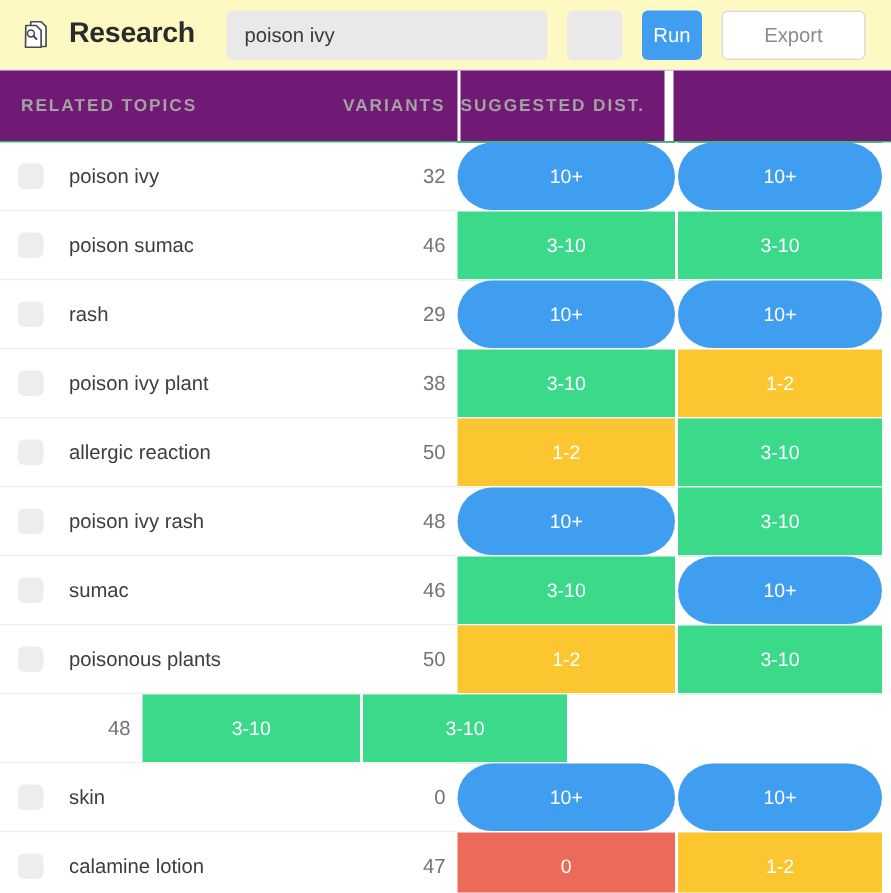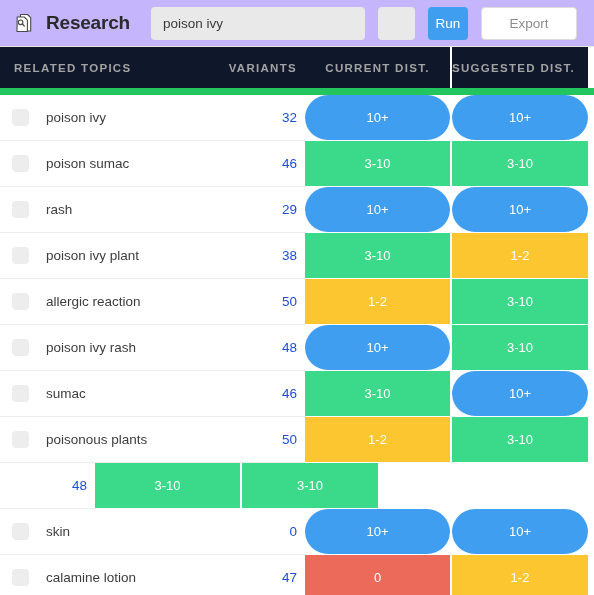--- a/index.html
+++ b/index.html
@@ -18,21 +18,21 @@
     color: #333333;
   }
 
   
   .toolbar {
     height: 47px;
     display: flex;
     align-items: center;
     padding: 0 10px 0 14px;
     border-bottom: 1px solid #e8e8e8;
-    background: #c4b5fd;
+    background: #fef9c3;
   }
   .brand {
     display: flex;
     align-items: center;
     flex: 0 0 auto;
   }
   .brand-icon {
     width: 20px;
     height: 20px;
     display: block;
@@ -107,22 +107,22 @@
   }
   .col-topic   { width: 210px; flex: 0 0 210px; }
   .col-variant { width: 95px;  flex: 0 0 95px;  }
   .col-cur     { width: 145px; flex: 0 0 145px; }
   .col-gap     { width: 2px;   flex: 0 0 2px; background:#ffffff; }
   .col-sug     { width: 136px; flex: 0 0 136px; }
   .col-edge    { width: 6px;   flex: 0 0 6px; background:#ffffff; }
 
   .header-row {
     height: 48px;
-    border-bottom: 7px solid #22c55e;
-    background: #0f172a;
+    border-bottom: 1px solid #22c55e;
+    background: #701a75;
     text-align: right;
   }
   .header-row .hcell {
     display: flex;
     align-items: center;
     font-size: 11.5px;
     font-weight: bold;
     letter-spacing: 1.3px;
     color: #a3a3a3;
   }
@@ -155,21 +155,21 @@
     margin-left: 17px;
     font-size: 13.5px;
     color: #3d3d3d;
     white-space: nowrap;
     overflow: hidden;
   }
   .cell-variant {
     justify-content: flex-end;
     padding-right: 8px;
     font-size: 13.5px;
-    color: #1d4ed8;
+    color: #737373;
     border-bottom: 1px solid #ededed;
     background: #ffffff;
   }
   .cell-dist {
     justify-content: center;
     font-size: 13px;
     color: #ffffff;
     border-bottom: 1px solid #ffffff;
   }
   .dist-blue   { background: #409ef0; border-radius: 23px; }
@@ -198,21 +198,20 @@
   <button class="blank-button"></button>
   <button class="run-button">Run</button>
   <button class="export-button">Export</button>
 </div>
 
 <div class="table">
 
   <div class="row header-row">
     <div class="hcell col-topic">RELATED TOPICS</div>
     <div class="hcell col-variant">VARIANTS</div>
-    <div class="hcell col-cur">CURRENT DIST.</div>
     <div class="col-gap"></div>
     <div class="hcell col-sug">SUGGESTED DIST.</div>
     <div class="col-edge"></div>
   </div>
 
   <div id="rows-container">
       <div class="row data-row">
         <div class="cell cell-topic col-topic">
           <div class="checkbox"></div>
           <div class="topic-label">poison ivy</div>

